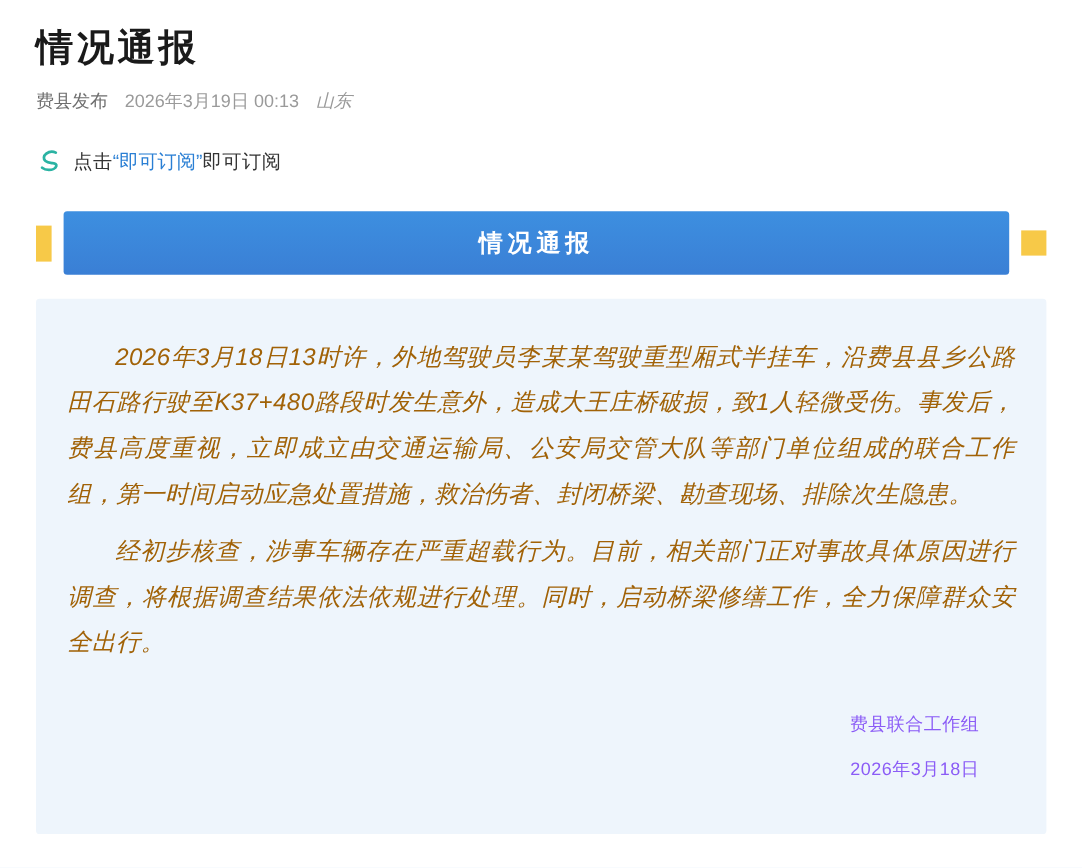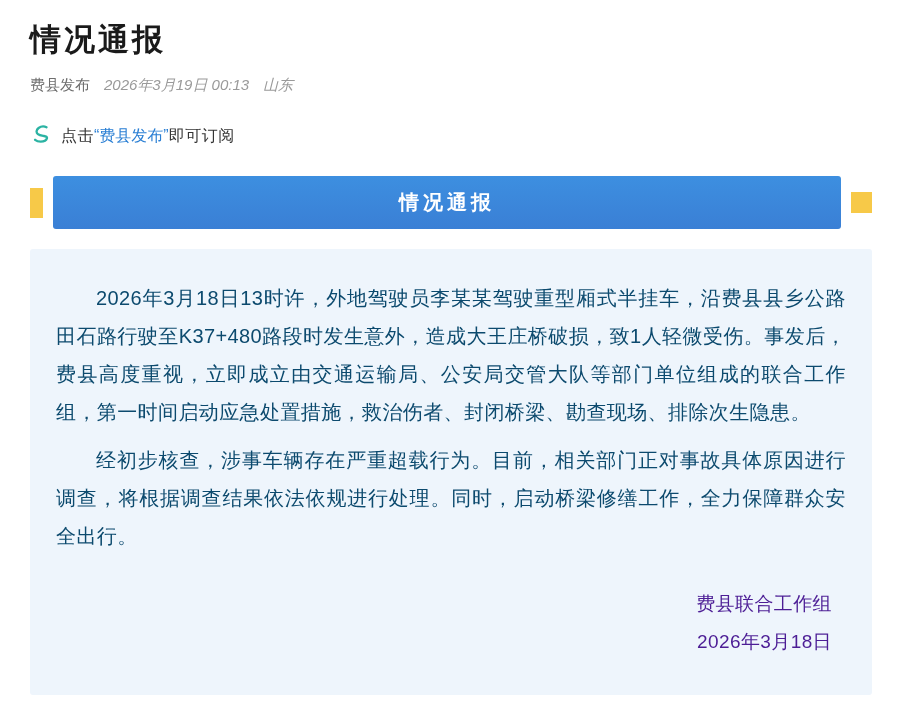--- a/index.html
+++ b/index.html
@@ -43,21 +43,20 @@
   .meta-account {
     color: #6e6e6e;
     text-align: center;
   }
   .meta-sep {
     display: inline-block;
     width: 14px;
   }
   .meta-time {
     color: #9a9a9a;
-    font-style: italic;
   }
   .meta-region {
     color: #9a9a9a;
     font-style: italic;
   }
 
   
   .subscribe-row {
     margin-top: 28px;
     display: flex;
@@ -120,36 +119,37 @@
     border-radius: 3px;
     padding: 30px 26px 26px 26px;
     height: 446px;
     box-sizing: border-box;
     position: relative;
   }
   .notice-para {
     margin: 0;
     font-size: 20px;
     line-height: 38px;
-    color: #0c4a6e;
+    color: #a16207;
     text-indent: 2em;
     text-align: justify;
     letter-spacing: 0.4px;
+    font-style: italic;
   }
   .notice-para + .notice-para {
     margin-top: 10px;
   }
   .signature {
     position: absolute;
-    right: 40px;
+    right: 56px;
     bottom: 34px;
     text-align: right;
-    font-size: 19px;
+    font-size: 15px;
     line-height: 38px;
-    color: #4c1d95;
+    color: #8b5cf6;
     letter-spacing: 0.4px;
   }
 </style>
 </head>
 <body>
 
 <div class="page">
 
   <h1 class="article-title">情况通报</h1>
 
@@ -161,21 +161,21 @@
     <span class="meta-region">山东</span>
   </div>
 
   <div class="subscribe-row">
     <span class="logo-icon">
       <svg width="20" height="24" viewBox="0 0 20 24" aria-hidden="true">
         <path d="M15.5 3.2C13.2 2.0 9.8 2.3 7.6 4.0 5.2 5.8 4.9 8.6 6.9 10.2c1.6 1.3 4.0 1.5 6.0 1.8 2.3 0.3 3.4 1.0 3.0 2.4-0.5 1.8-3.2 3.2-6.2 3.2-2.4 0-4.3-0.7-5.6-1.8" fill="none" stroke="#2bb3a3" stroke-width="2.3" stroke-linecap="round"></path>
       </svg>
     </span>
     <span class="subscribe-text">点击</span>
-    <span class="subscribe-link">“费县发布”</span>
+    <span class="subscribe-link">“即可订阅”</span>
     <span class="subscribe-text">即可订阅</span>
   </div>
 
   <div class="banner-wrap">
     <div class="banner-tick"></div>
     <div class="banner">情况通报</div>
     <div class="banner-tick right"></div>
   </div>
 
   <div class="notice-card">

